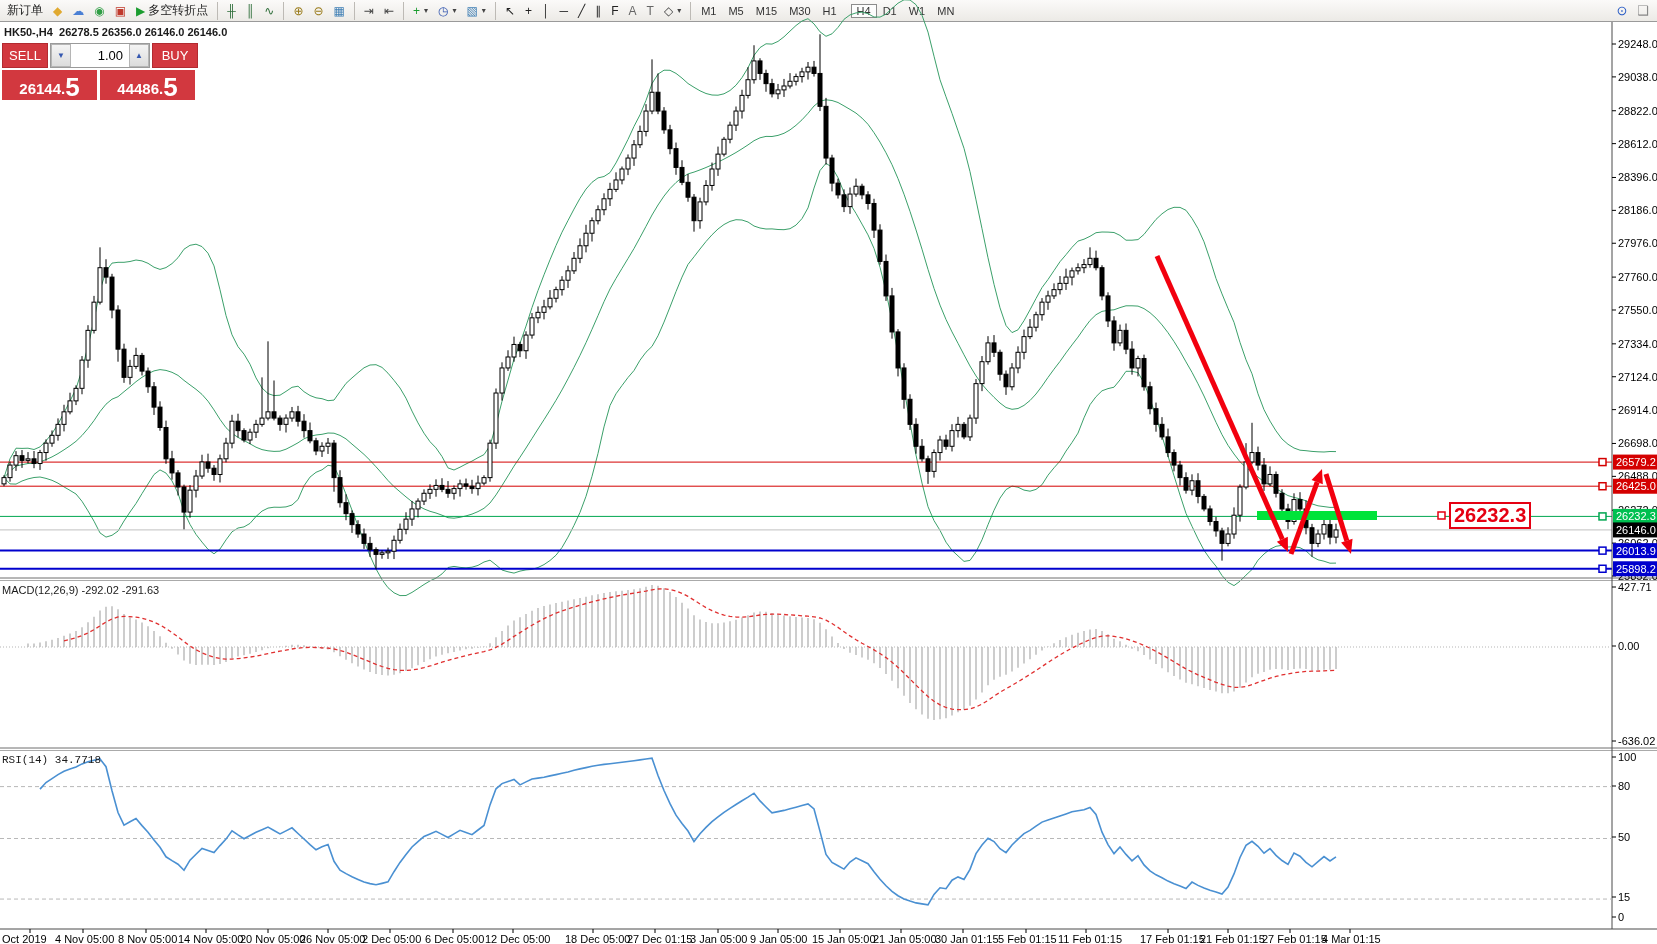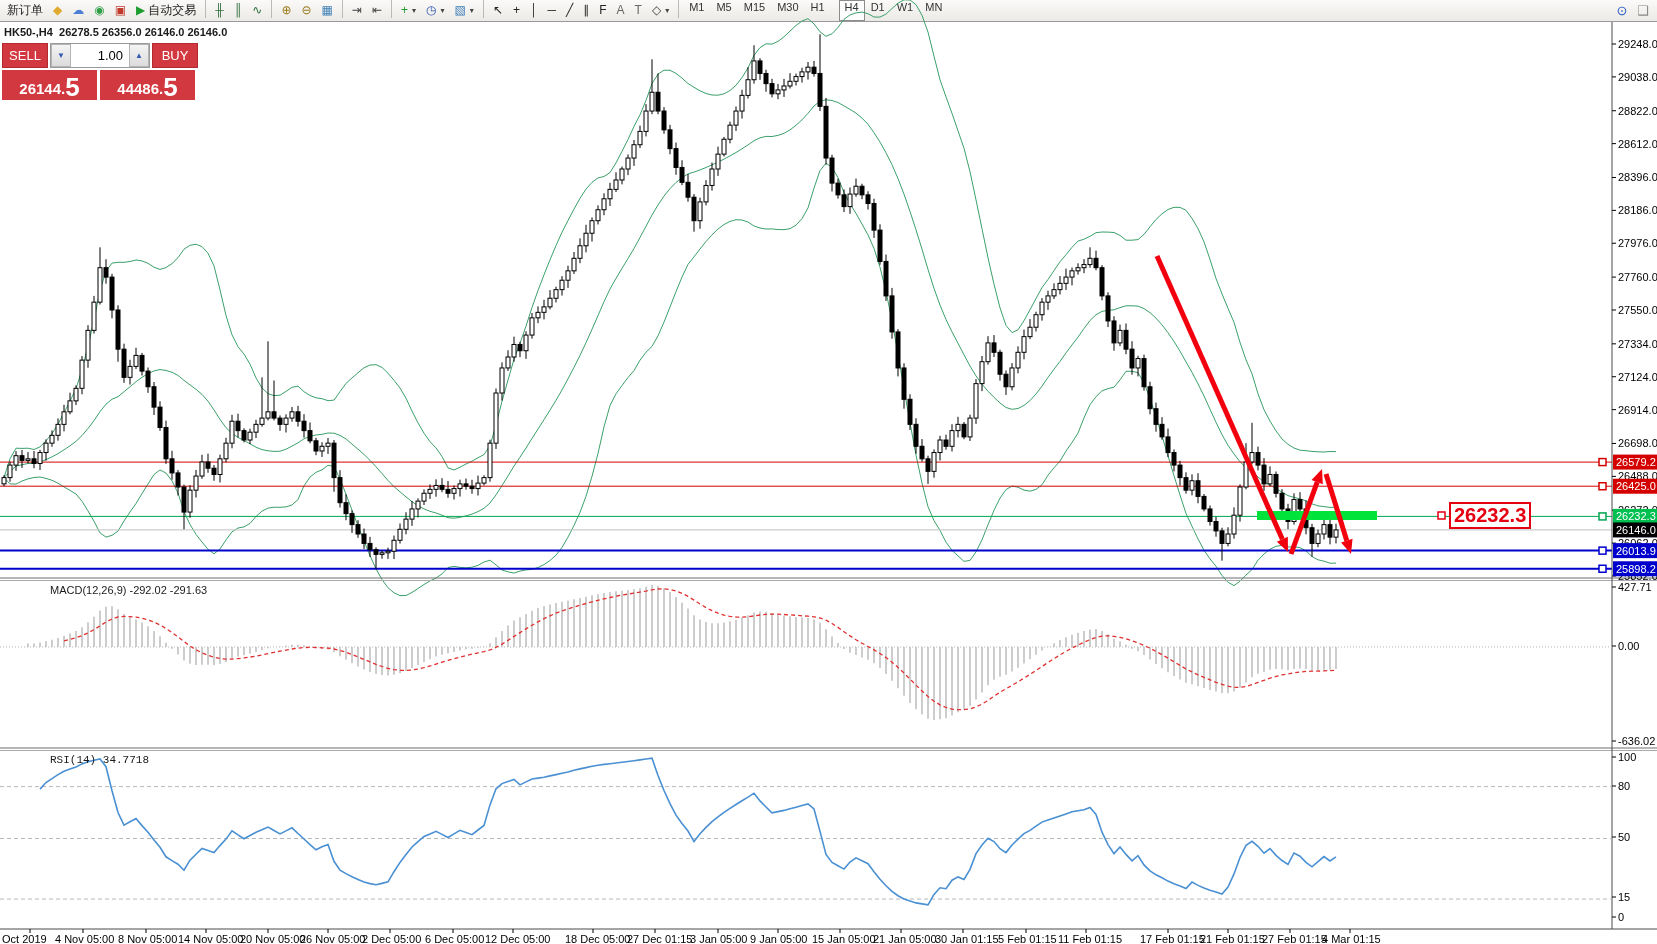--- a/index.html
+++ b/index.html
@@ -1,29 +1,29 @@
 <!DOCTYPE html>
 <html><head>
 <meta charset="utf-8">
 <style>
   html,body{margin:0;padding:0;background:#fff;font-family:"Liberation Sans",sans-serif;}
   .window{position:relative;width:1657px;height:944px;overflow:hidden;background:#fff;}
   
   .toolbar{position:absolute;left:0;top:0;width:1657px;height:22px;background:linear-gradient(#fbfaf9,#eceae6);
-    border-bottom:1px solid #9a9a9a;display:flex;padding-left:2px;box-sizing:border-box;font-size:12px;color:#222;}
+    border-bottom:1px solid #9a9a9a;display:flex;align-items:center;padding-left:2px;box-sizing:border-box;font-size:12px;color:#222;}
   .tb-btn{display:flex;align-items:center;gap:3px;padding:1px 5px;height:18px;cursor:default;white-space:nowrap;}
   .tb-glyph{font-size:12px;line-height:1;}
   .tb-caret{font-size:8px;color:#444;margin-left:1px;}
   .tb-sep{width:1px;height:18px;background:#bdbab5;margin:0 4px;}
   .tf{padding:1px 6px;font-size:11px;color:#333;}
   .tf.active{background:#fdfdfd;border:1px solid #8c8c8c;padding:0 5px;margin-left:8px;}
   .tb-right{margin-left:auto;display:flex;align-items:center;margin-right:8px;gap:10px;}
   
   .chart-title{position:absolute;left:4px;top:26px;font-size:11px;color:#1a1a1a;font-weight:bold;z-index:5;}
-  .pane-label{position:absolute;left:2px;font-size:11px;color:#1a1a1a;z-index:5;margin-left:48px;}
+  .pane-label{position:absolute;left:2px;font-size:11px;color:#1a1a1a;z-index:5;}
   svg#chart{position:absolute;left:0;top:0;z-index:1;}
   
   .trade-panel{position:absolute;left:2px;top:43px;z-index:6;width:196px;}
   .tp-row1{display:flex;height:25px;gap:2px;justify-content:flex-end;}
   .tp-sell,.tp-buy{width:46px;background:#d2383f;color:#fff;font-size:13px;display:flex;align-items:center;justify-content:center;border:1px solid #b22a30;box-sizing:border-box;}
   .tp-stepper{flex:1;display:flex;border:1px solid #9a9a9a;background:#fff;box-sizing:border-box;}
   .tp-step{width:20px;background:linear-gradient(#f4f4f4,#dcdcdc);color:#3558b0;font-size:8px;display:flex;align-items:center;justify-content:center;border:1px solid #b5b5b5;box-sizing:border-box;}
   .tp-vol{flex:1;display:flex;align-items:center;justify-content:flex-end;padding-right:6px;font-size:13px;color:#000;}
   .tp-row2{display:flex;gap:3px;margin-top:2px;}
   .tp-price{width:95px;height:30px;background:#d2383f;color:#fff;display:flex;align-items:flex-end;justify-content:center;box-sizing:border-box;padding-bottom:1px;}
@@ -52,21 +52,21 @@
         <span class="tb-glyph" style="color: rgb(74, 127, 212);">☁</span>
       </div>
       <div class="tb-btn">
         <span class="tb-glyph" style="color: rgb(47, 158, 68);">◉</span>
       </div>
       <div class="tb-btn">
         <span class="tb-glyph" style="color: rgb(192, 57, 43);">▣</span>
       </div>
       <div class="tb-btn">
         <span class="tb-glyph" style="color: rgb(26, 156, 46);">▶</span>
-        <span>自动交易</span>
+        <span>多空转折点</span>
       </div>
       <div class="tb-sep"></div>
       <div class="tb-btn">
         <span class="tb-glyph" style="color: rgb(47, 110, 58);">╫</span>
       </div>
       <div class="tb-btn">
         <span class="tb-glyph" style="color: rgb(47, 110, 58);">║</span>
       </div>
       <div class="tb-btn">
         <span class="tb-glyph" style="color: rgb(47, 110, 58);">∿</span>

